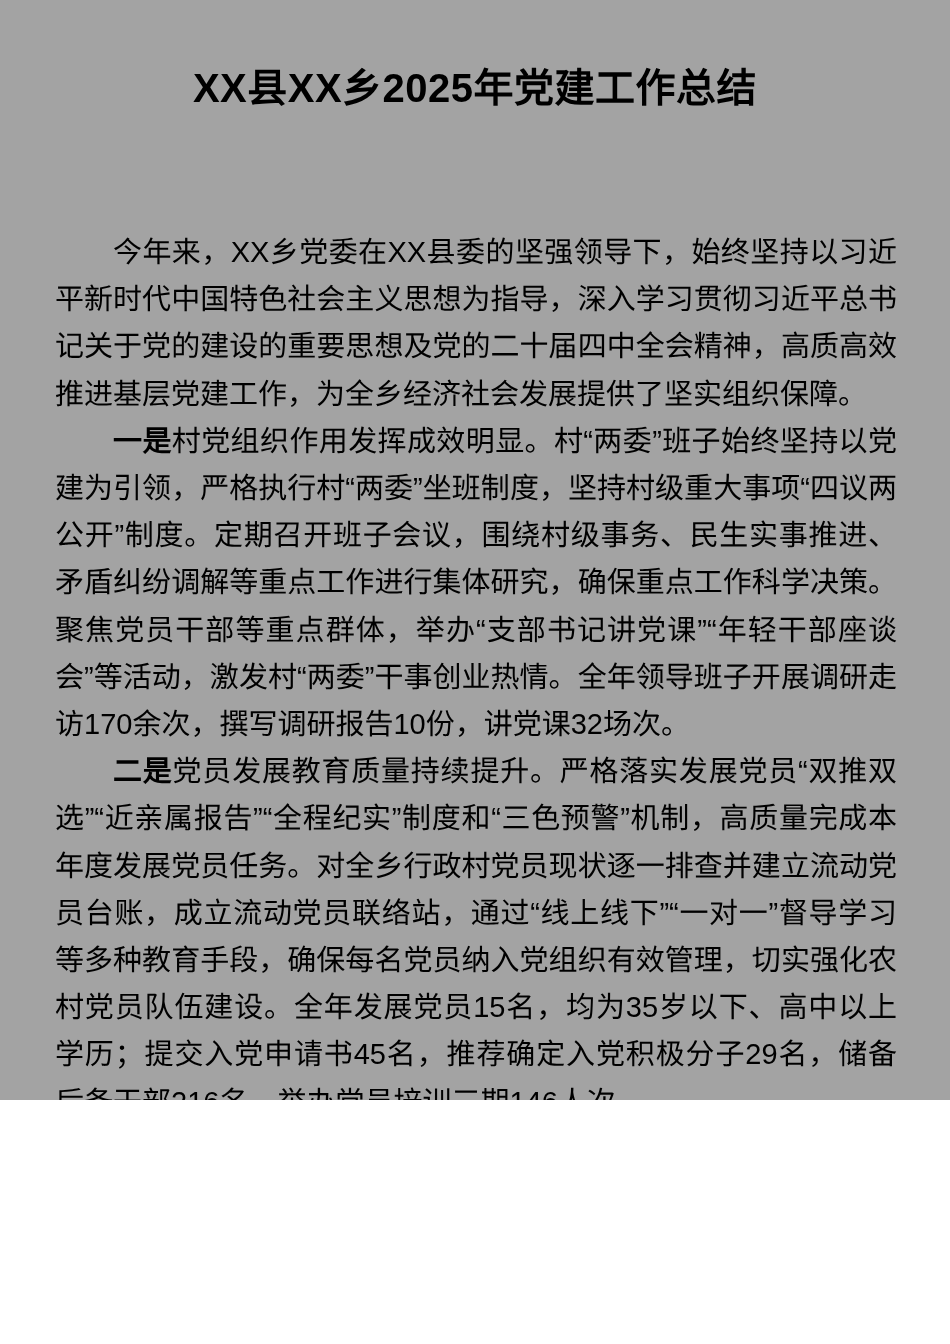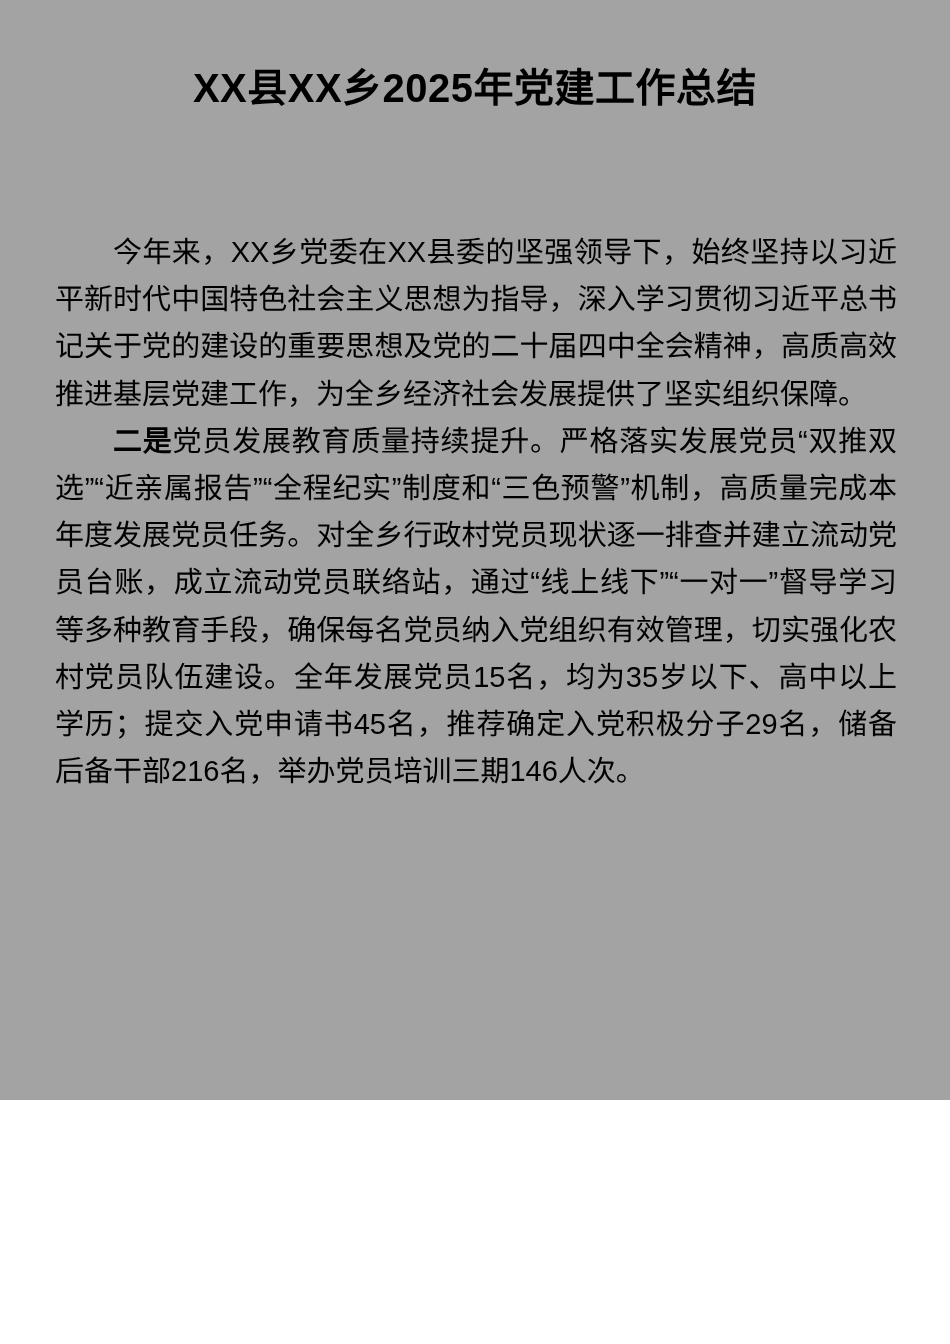--- a/index.html
+++ b/index.html
@@ -82,20 +82,23 @@
 
   <h1 class="doc-title">XX县XX乡2025年党建工作总结</h1>
 
   <div class="body-block">
 
     <p class="para indent">
       <span class="lead"></span><span>今年来，XX乡党委在XX县委的坚强领导下，始终坚持以习近平新时代中国特色社会主义思想为指导，深入学习贯彻习近平总书记关于党的建设的重要思想及党的二十届四中全会精神，高质高效推进基层党建工作，为全乡经济社会发展提供了坚实组织保障。</span>
     </p>
 
 
+    <p class="para indent">
+      <span class="lead">一是</span><span>村党组织作用发挥成效明显。村“两委”班子始终坚持以党建为引领，严格执行村“两委”坐班制度，坚持村级重大事项“四议两公开”制度。定期召开班子会议，围绕村级事务、民生实事推进、矛盾纠纷调解等重点工作进行集体研究，确保重点工作科学决策。聚焦党员干部等重点群体，举办“支部书记讲党课”“年轻干部座谈会”等活动，激发村“两委”干事创业热情。全年领导班子开展调研走访170余次，撰写调研报告10份，讲党课32场次。</span>
+    </p>
 
     <p class="para indent">
       <span class="lead">二是</span><span>党员发展教育质量持续提升。严格落实发展党员“双推双选”“近亲属报告”“全程纪实”制度和“三色预警”机制，高质量完成本年度发展党员任务。对全乡行政村党员现状逐一排查并建立流动党员台账，成立流动党员联络站，通过“线上线下”“一对一”督导学习等多种教育手段，确保每名党员纳入党组织有效管理，切实强化农村党员队伍建设。全年发展党员15名，均为35岁以下、高中以上学历；提交入党申请书45名，推荐确定入党积极分子29名，储备后备干部216名，举办党员培训三期146人次。</span>
     </p>
 
 
   </div>
 </div>
 
 </body></html>

